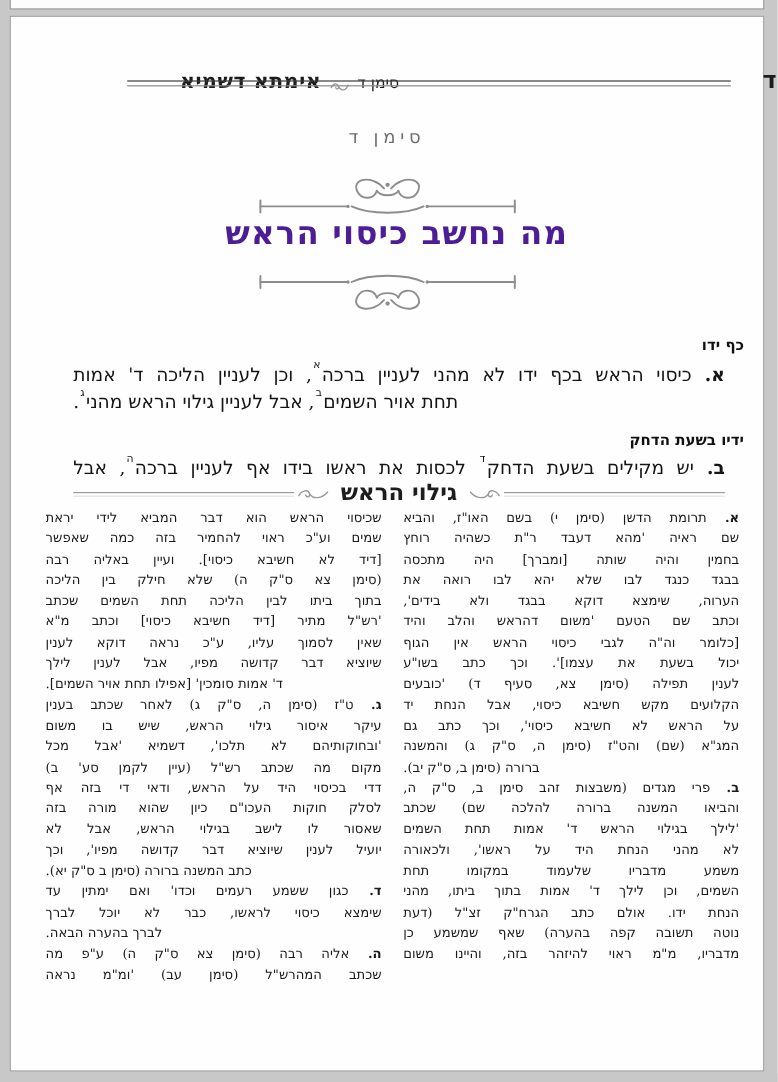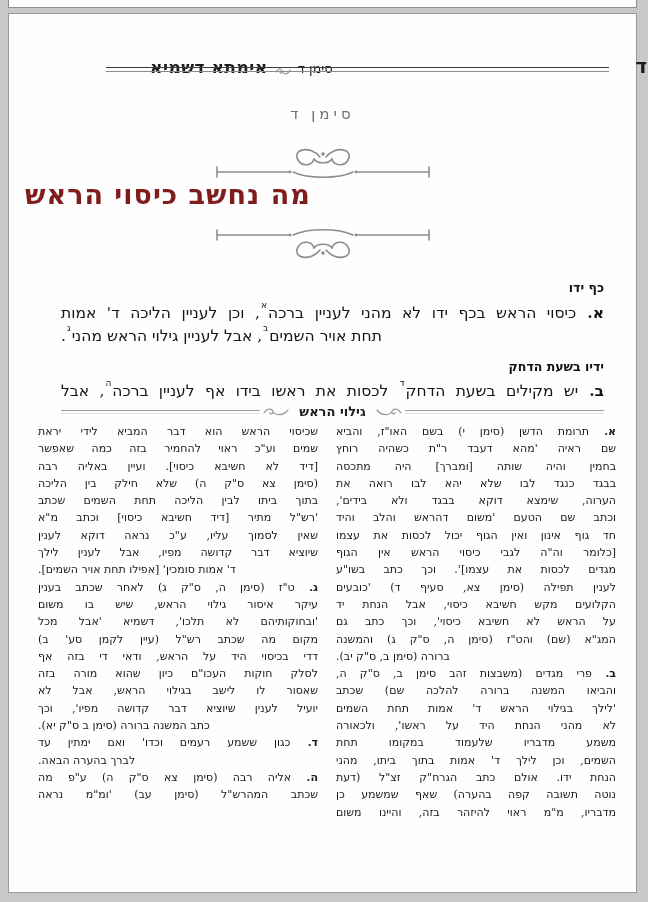--- a/index.html
+++ b/index.html
@@ -33,45 +33,45 @@
     border-top:1px solid #3d3d3d;border-bottom:1px solid #8a8a8a;
   }
   
   .kicker{
     position:absolute;left:0;right:0;top:91px;text-align:center;
     font-size:15px;color:#6f6f6f;letter-spacing:4px;direction:rtl;
   }
   .flourish{position:absolute;left:50%;top:130px;transform:translateX(-50%);}
   .flourish.bottom{top:207px;transform:translateX(-50%) scaleY(-1);}
   .main-title{
-    position:absolute;left:16px;right:0;top:165px;text-align:left;
-    font-size:27px;font-weight:bold;color:#7f1d1d;letter-spacing:1px;direction:rtl;
+    position:absolute;left:16px;right:0;top:165px;text-align:center;
+    font-size:27px;font-weight:bold;color:#4c1d95;letter-spacing:1px;direction:rtl;
   }
   
   .section-label{
-    position:absolute;left:52px;width:543px;direction:rtl;text-align:right;
+    position:absolute;left:68px;width:543px;direction:rtl;text-align:right;
     font-size:12.5px;font-weight:bold;color:#111;
   }
   .main-paragraph{
     position:absolute;left:52px;width:543px;direction:rtl;
     font-size:15.5px;color:#141414;
   }
   .main-paragraph .tline{line-height:23px;height:23px;overflow:hidden;}
   .tline{text-align:justify;text-align-last:justify;}
   .tline.endline{text-align:left;text-align-last:auto;}
   .tline.hang{padding-right:22px;}
   sup.fn{font-size:.58em;position:relative;top:-.5em;margin:0 1px;}
   
   .fn-divider{
     position:absolute;left:52px;top:390px;width:543px;height:16px;
     display:flex;align-items:center;direction:ltr;
   }
   .fn-divider .dl{flex:1;height:2px;border-top:1px solid #9c9c9c;border-bottom:1px solid #e2e2e2;}
   .fn-divider .dlabel{
-    font-size:13px;font-weight:bold;color:#1d1d1d;margin:0 7px;direction:rtl;
+    font-size:19px;font-weight:bold;color:#1d1d1d;margin:0 7px;direction:rtl;
     position:relative;top:-1px;
   }
   .fn-divider svg{margin:0 3px;}
   
   .fn-columns{
     position:absolute;left:29px;top:409px;width:578px;direction:rtl;
     display:flex;gap:18px;color:#1a1a1a;
   }
   .fn-col{width:280px;font-size:11px;}
   .fn-col .tline{line-height:17.3px;height:17.3px;overflow:hidden;}
@@ -167,23 +167,22 @@
   </div>
 
   <div class="fn-columns">
     <div class="fn-col">
         <div class="tline"><b>א. </b>תרומת הדשן (סימן י) בשם האו"ז, והביא</div>
         <div class="tline">שם ראיה 'מהא דעבד ר"ת כשהיה רוחץ</div>
         <div class="tline">בחמין והיה שותה [ומברך] היה מתכסה</div>
         <div class="tline">בבגד כנגד לבו שלא יהא לבו רואה את</div>
         <div class="tline">הערוה, שימצא דוקא בבגד ולא בידים',</div>
         <div class="tline">וכתב שם הטעם 'משום דהראש והלב והיד</div>
-        <div class="tline">חד גוף אינון ואין הגוף יכול לכסות את עצמו</div>
         <div class="tline">[כלומר וה"ה לגבי כיסוי הראש אין הגוף</div>
-        <div class="tline">מגדים לכסות את עצמו]'. וכך כתב בשו"ע</div>
+        <div class="tline">יכול בשעת את עצמו]'. וכך כתב בשו"ע</div>
         <div class="tline">לענין תפילה (סימן צא, סעיף ד) 'כובעים</div>
         <div class="tline">הקלועים מקש חשיבא כיסוי, אבל הנחת יד</div>
         <div class="tline">על הראש לא חשיבא כיסוי', וכך כתב גם</div>
         <div class="tline">המג"א (שם) והט"ז (סימן ה, ס"ק ג) והמשנה</div>
         <div class="tline endline">ברורה (סימן ב, ס"ק יב).</div>
         <div class="tline"><b>ב. </b>פרי מגדים (משבצות זהב סימן ב, ס"ק ה,</div>
         <div class="tline">והביאו המשנה ברורה להלכה שם) שכתב</div>
         <div class="tline">'לילך בגילוי הראש ד' אמות תחת השמים</div>
         <div class="tline">לא מהני הנחת היד על ראשו', ולכאורה</div>
         <div class="tline">משמע מדבריו שלעמוד במקומו תחת</div>
@@ -205,20 +204,21 @@
         <div class="tline"><b>ג. </b>ט"ז (סימן ה, ס"ק ג) לאחר שכתב בענין</div>
         <div class="tline">עיקר איסור גילוי הראש, שיש בו משום</div>
         <div class="tline">'ובחוקותיהם לא תלכו', דשמיא 'אבל מכל</div>
         <div class="tline">מקום מה שכתב רש"ל (עיין לקמן סע' ב)</div>
         <div class="tline">דדי בכיסוי היד על הראש, ודאי די בזה אף</div>
         <div class="tline">לסלק חוקות העכו"ם כיון שהוא מורה בזה</div>
         <div class="tline">שאסור לו לישב בגילוי הראש, אבל לא</div>
         <div class="tline">יועיל לענין שיוציא דבר קדושה מפיו', וכך</div>
         <div class="tline endline">כתב המשנה ברורה (סימן ב ס"ק יא).</div>
         <div class="tline"><b>ד. </b>כגון ששמע רעמים וכדו' ואם ימתין עד</div>
+        <div class="tline">שימצא כיסוי לראשו, כבר לא יוכל לברך</div>
         <div class="tline endline">לברך בהערה הבאה.</div>
         <div class="tline"><b>ה. </b>אליה רבה (סימן צא ס"ק ה) ע"פ מה</div>
         <div class="tline">שכתב המהרש"ל (סימן עב) 'ומ"מ נראה</div>
       </div>
   </div>
 
 </div>
 
 <div class="bottom-strip">
   

